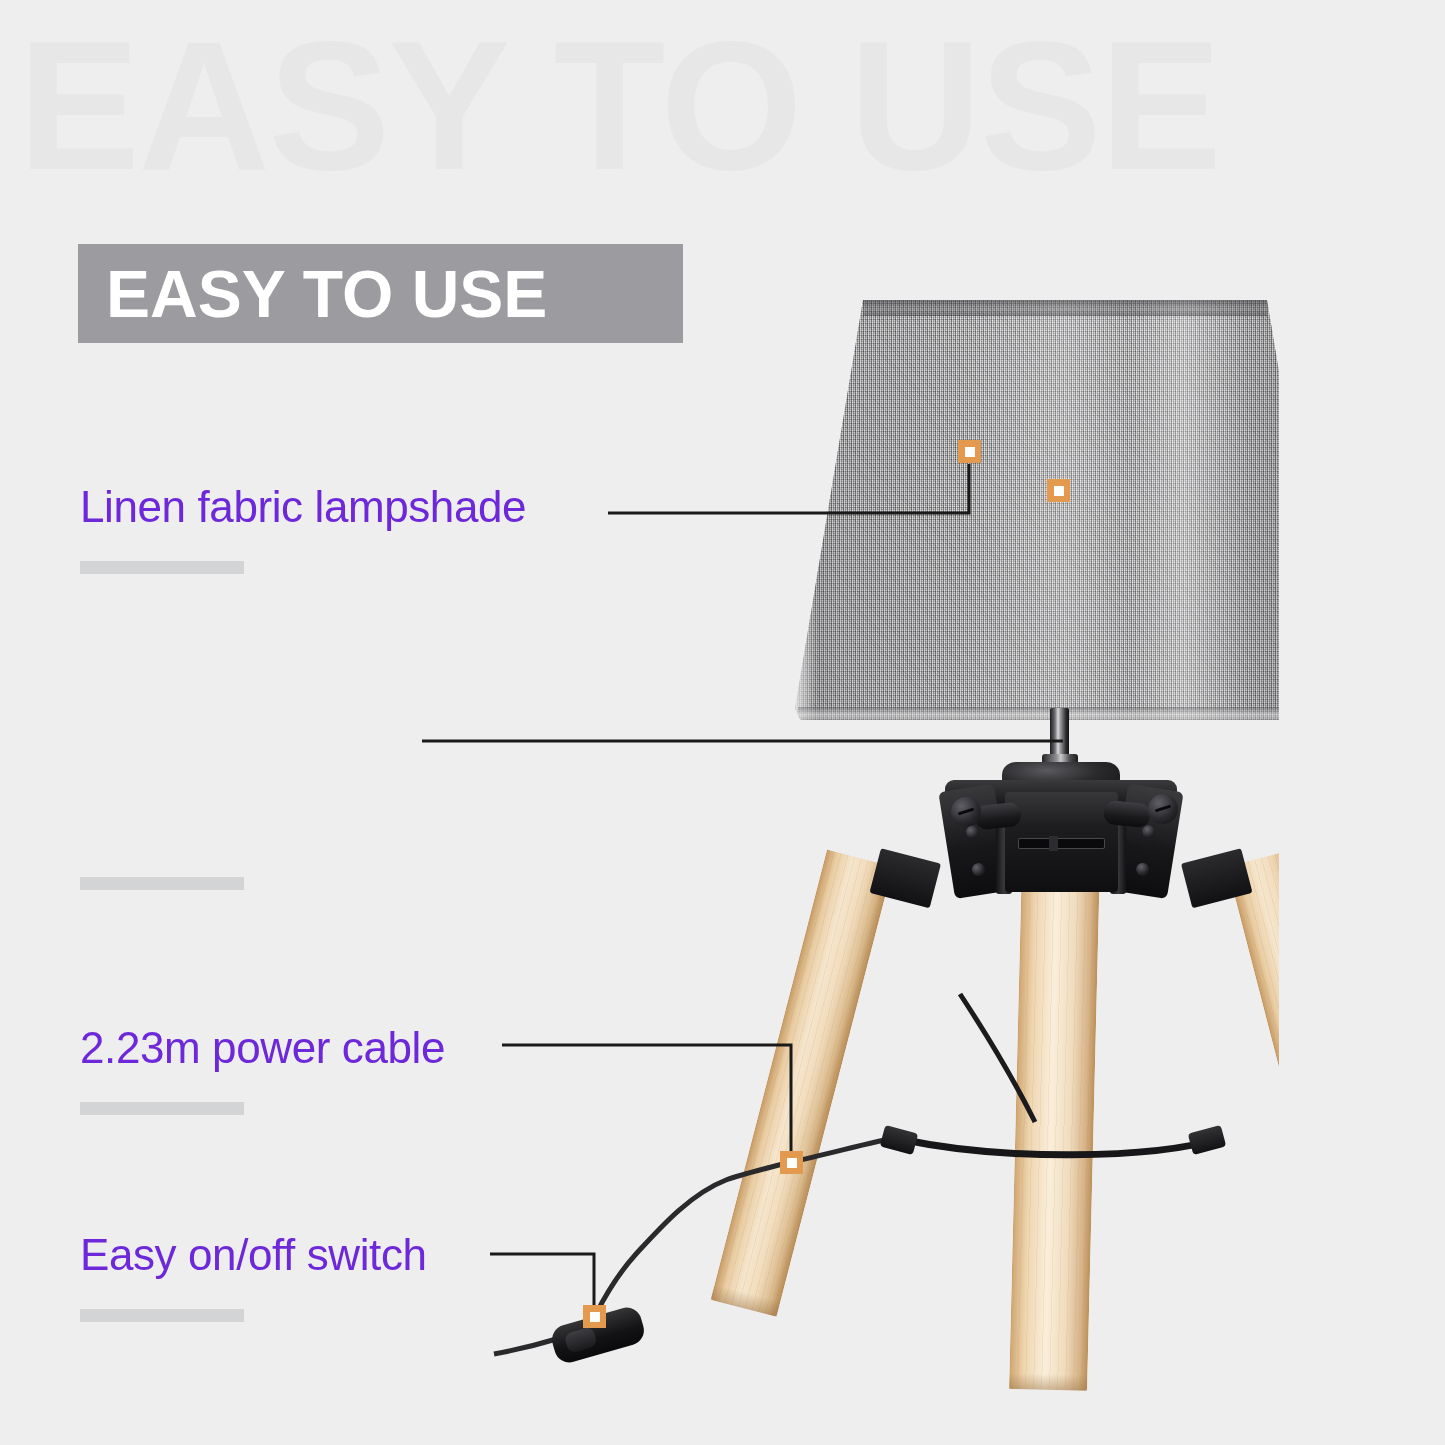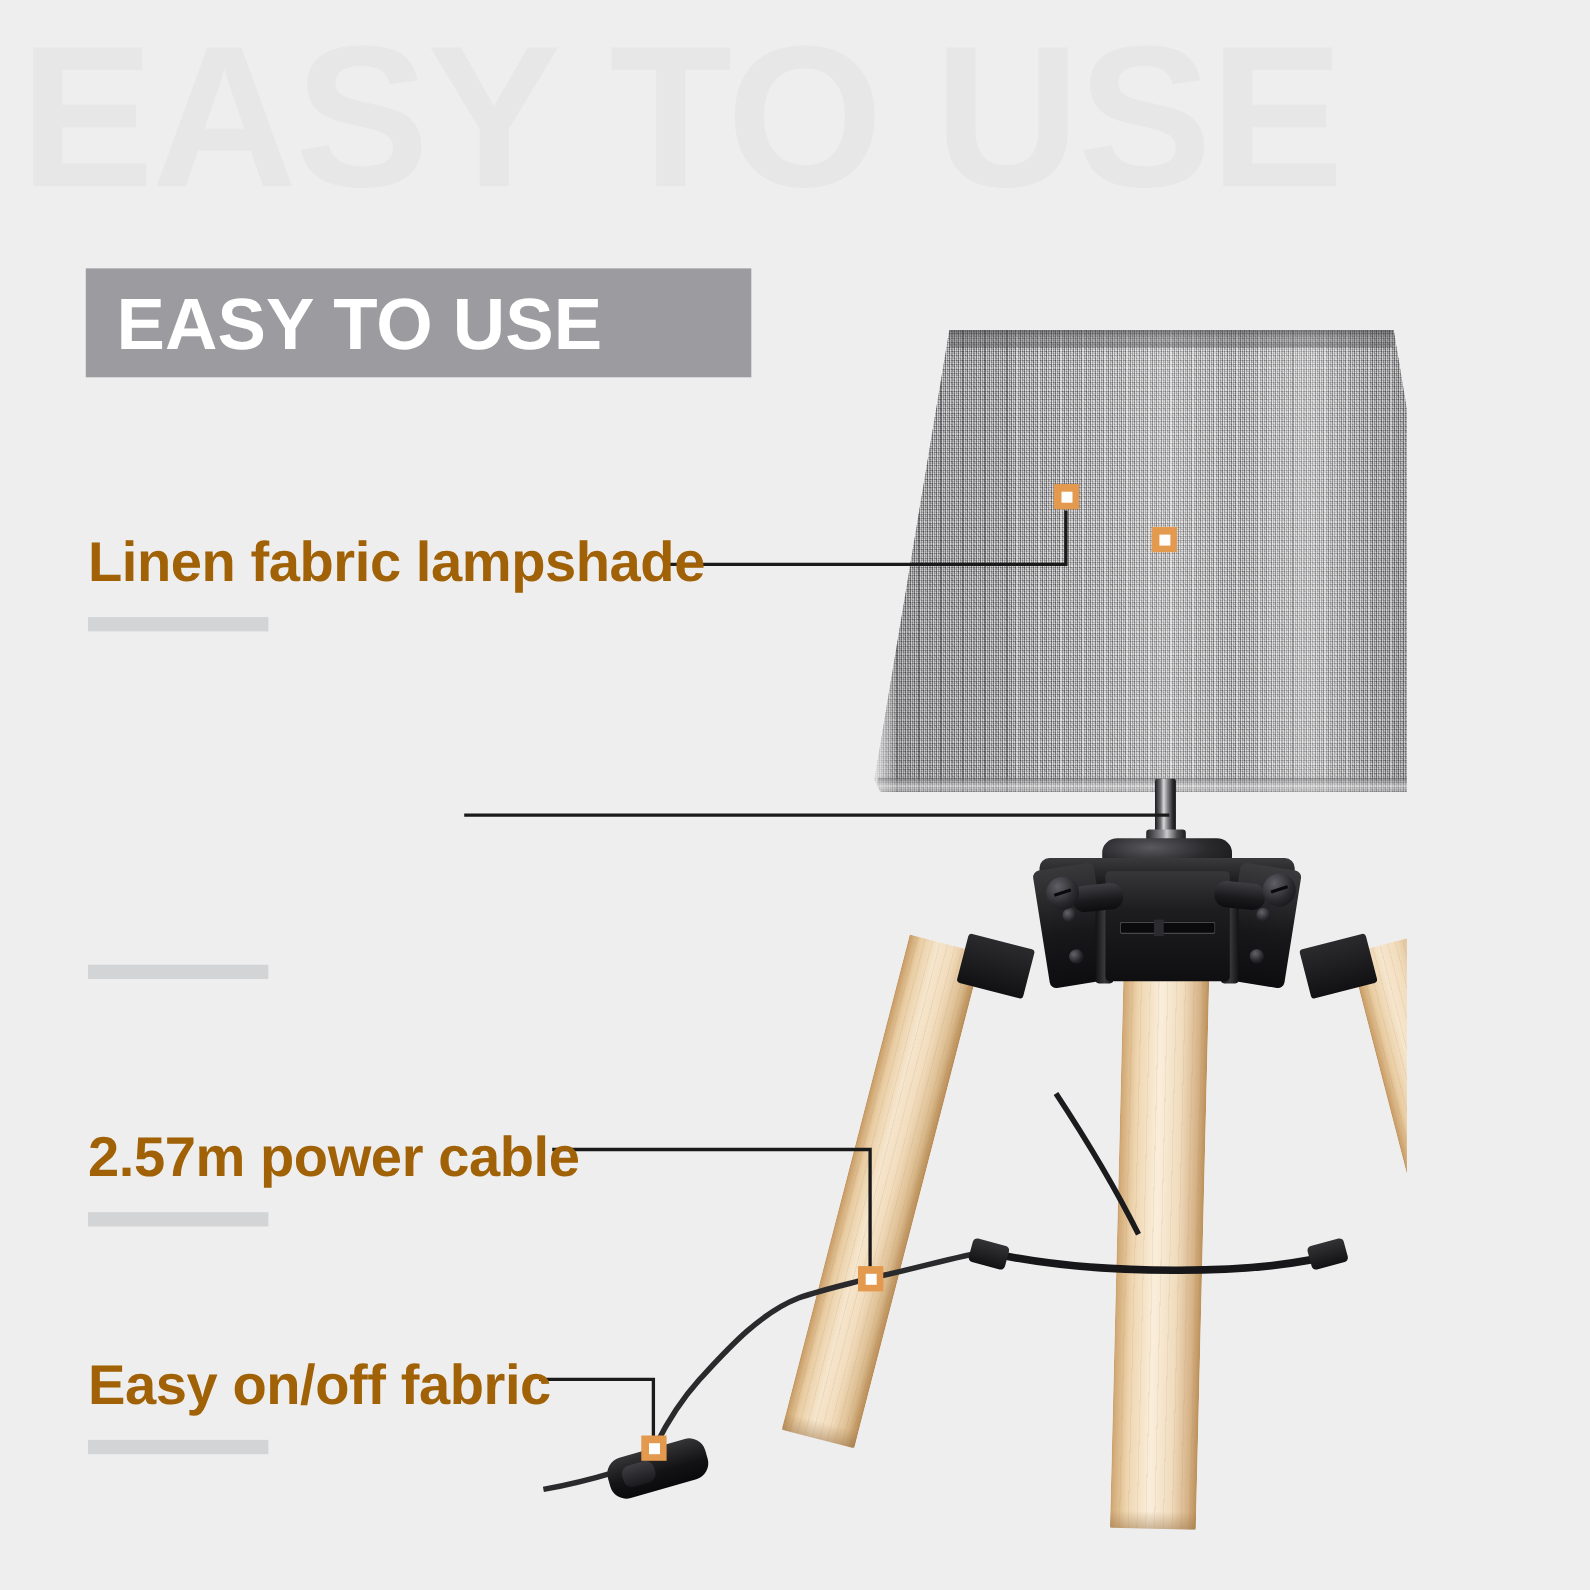--- a/index.html
+++ b/index.html
@@ -38,23 +38,23 @@
     font-size:66px;
     font-weight:700;
     letter-spacing:0px;
     margin-left:28px;
     line-height:1;
   }
 
   
   .feat{position:absolute;left:80px;}
   .feat .head{
-    font-size:51px;
-    font-weight:700;
-    color:#a16207;
+    font-size:44px;
+    font-weight:400;
+    color:#6d28d9;
     white-space:nowrap;
     line-height:1.05;
     letter-spacing:-0.4px;
   }
   .feat .sub{
     font-size:35px;
     color:#9c9ca0;
     line-height:1.26;
     white-space:nowrap;
     letter-spacing:-0.2px;
@@ -398,22 +398,22 @@
   </div>
 
   <div class="feat" id="feat-shade">
     <div class="head">Linen fabric lampshade</div>
   </div>
   <div class="ubar" id="ubar-shade"></div>
 
   <div class="ubar" id="ubar-bulb"></div>
 
   <div class="feat" id="feat-cable">
-    <div class="head">2.57m power cable</div>
+    <div class="head">2.23m power cable</div>
   </div>
   <div class="ubar" id="ubar-cable"></div>
 
   <div class="feat" id="feat-switch">
-    <div class="head">Easy on/off fabric</div>
+    <div class="head">Easy on/off switch</div>
   </div>
   <div class="ubar" id="ubar-switch"></div>
 
 </div>
 
 </body></html>

